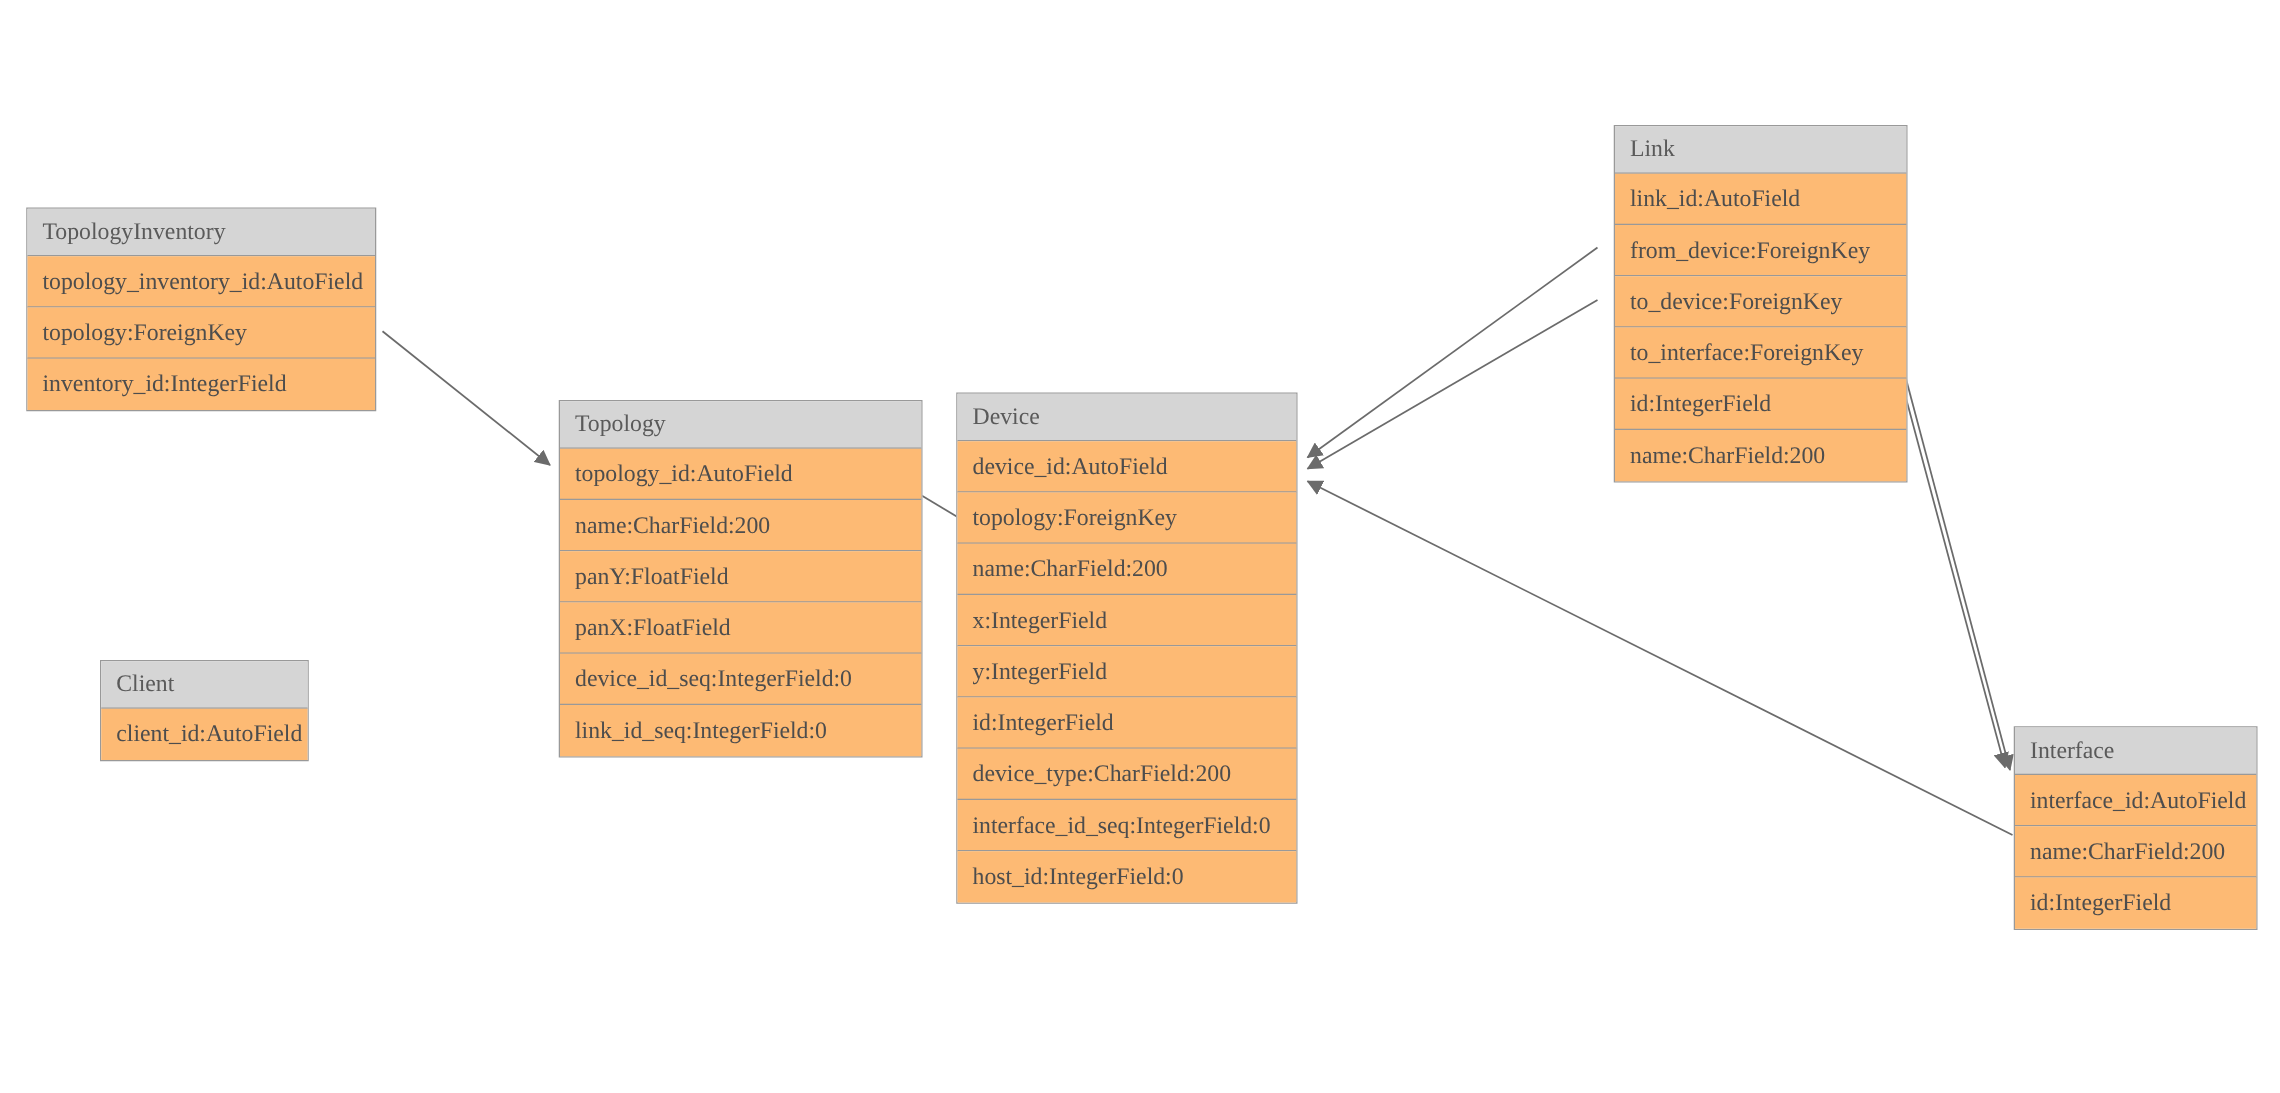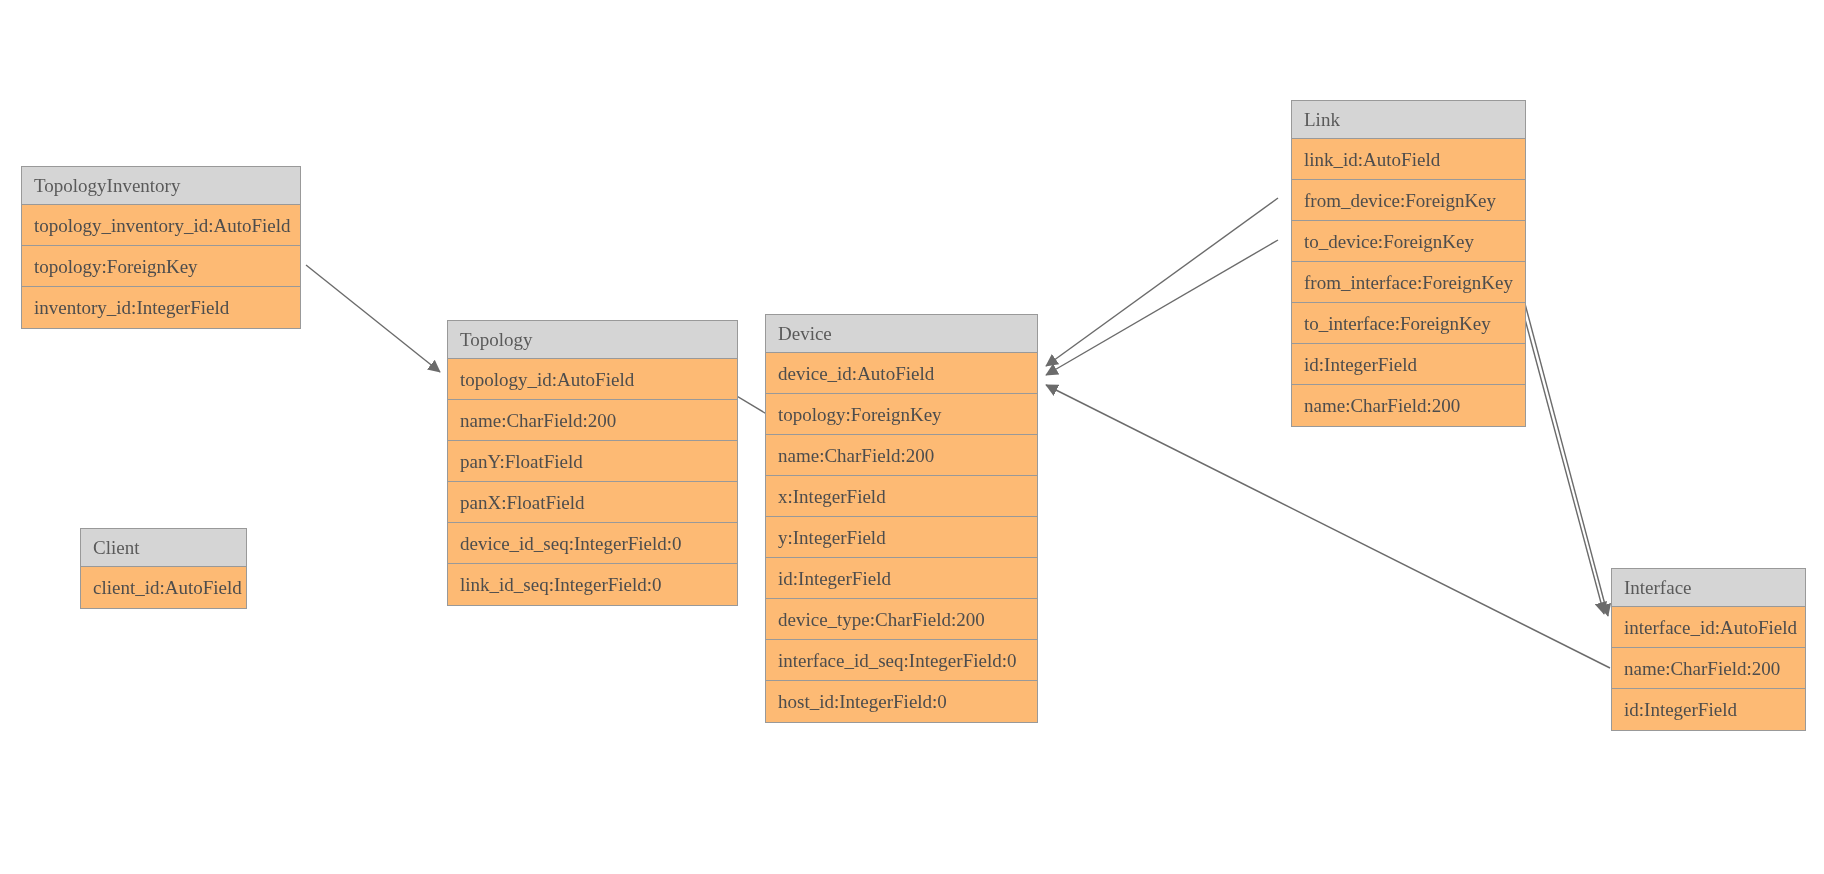--- a/index.html
+++ b/index.html
@@ -118,26 +118,25 @@
     <div class="entity-row">device_type:CharField:200</div>
     <div class="entity-row">interface_id_seq:IntegerField:0</div>
     <div class="entity-row">host_id:IntegerField:0</div>
   </div>
 
   <div class="entity" style="left:1279px; top:100px; width:235px;margin-left:12px;">
     <div class="entity-header">Link</div>
     <div class="entity-row">link_id:AutoField</div>
     <div class="entity-row">from_device:ForeignKey</div>
     <div class="entity-row">to_device:ForeignKey</div>
-    <div class="entity-row">from_interface:ForeignKey</div>
     <div class="entity-row">to_interface:ForeignKey</div>
     <div class="entity-row">id:IntegerField</div>
     <div class="entity-row">name:CharField:200</div>
   </div>
 
-  <div class="entity" style="left:1611px; top:568px; width:195px;">
+  <div class="entity" style="left:1611px; top:581px; width:195px;">
     <div class="entity-header">Interface</div>
     <div class="entity-row">interface_id:AutoField</div>
     <div class="entity-row">name:CharField:200</div>
     <div class="entity-row">id:IntegerField</div>
   </div>
 
 </div>
 
 </body></html>

